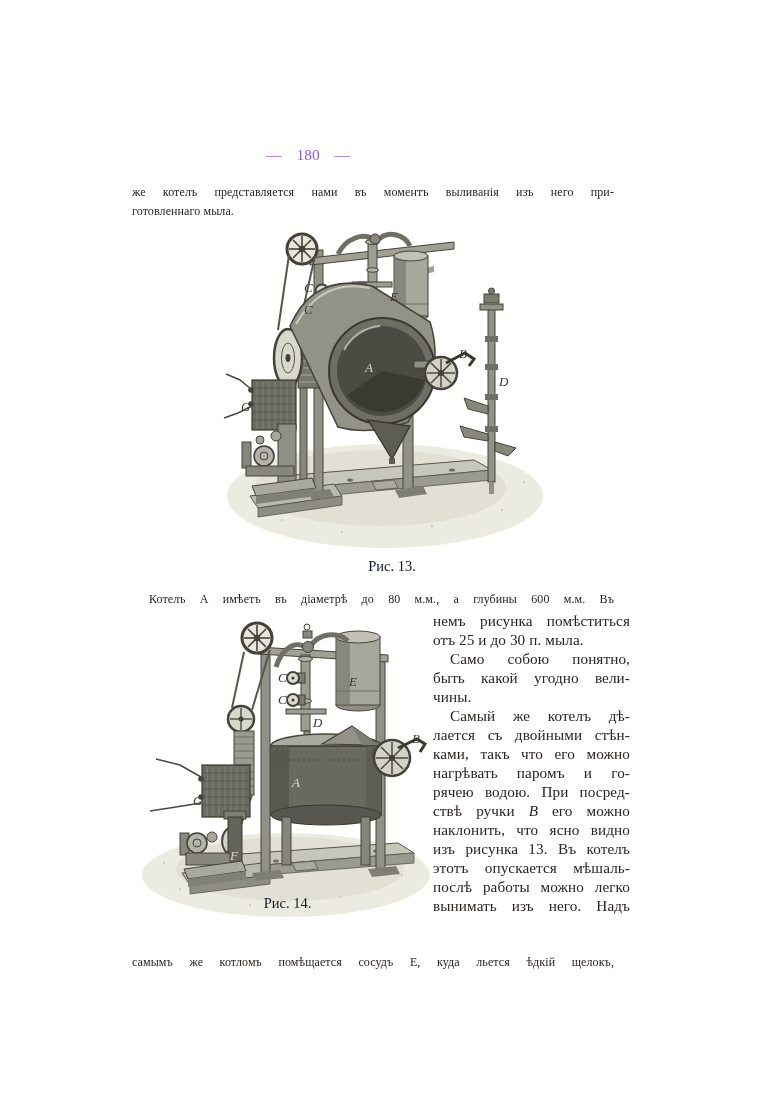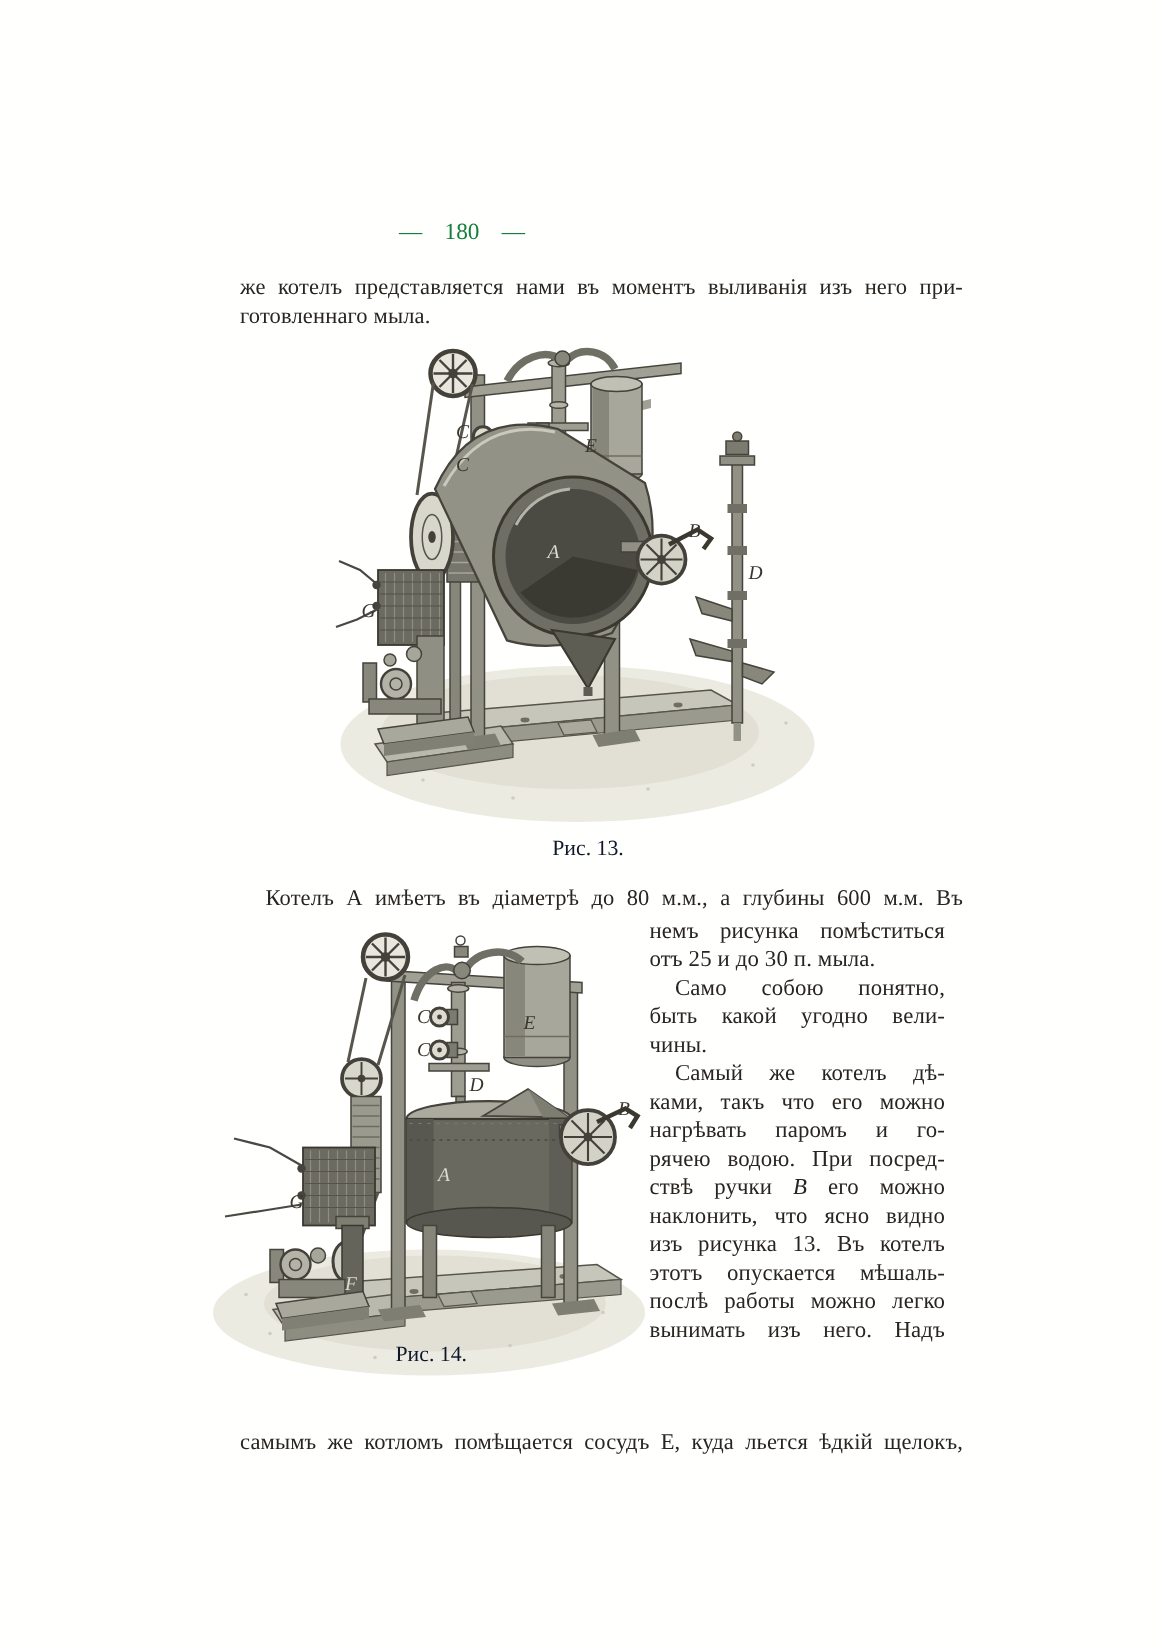--- a/index.html
+++ b/index.html
@@ -3,25 +3,25 @@
 <meta charset="utf-8">
 <style>
   html,body{margin:0;padding:0;}
   body{
     width:775px;height:1100px;background:#ffffff;position:relative;overflow:hidden;
     font-family:"Liberation Serif","DejaVu Serif",serif;color:#28241f;
   }
   #page{position:absolute;left:0;top:0;width:775px;height:1100px;background:#fffffe;}
   .pageno{
     position:absolute;top:146px;left:0;width:616px;text-align:center;
-    font-size:15.5px;word-spacing:11px;color:#15803d;
+    font-size:15.5px;word-spacing:11px;color:#8b5cf6;
   }
   .wide{
-    position:absolute;left:160px;width:482px;height:20px;line-height:19.5px;
-    font-size:15px;letter-spacing:0.1px;overflow:hidden;
+    position:absolute;left:132px;width:482px;height:20px;line-height:19.5px;
+    font-size:12px;letter-spacing:0.1px;overflow:hidden;
     text-align:justify;text-align-last:justify;
   }
   .wide.end{text-align:left;text-align-last:left;}
   .col{position:absolute;left:433px;top:611px;width:197px;}
   .col .line{
     height:19px;line-height:19px;font-size:15.2px;letter-spacing:0.1px;overflow:hidden;
     text-align:justify;text-align-last:justify;
   }
   .col .line.end{text-align:right;text-align-last:left;}
   .ind{text-indent:17px;}
@@ -229,20 +229,21 @@
 
   <div class="wide ind" style="top:590px;">Котелъ А имѣетъ въ діаметрѣ до 80 м.м., а глубины 600 м.м. Въ</div>
 
   <div class="col">
     <div class="line">немъ рисунка помѣститься</div>
     <div class="line end">отъ 25 и до 30 п. мыла.</div>
     <div class="line ind">Само собою понятно,</div>
     <div class="line">быть какой угодно вели-</div>
     <div class="line end">чины.</div>
     <div class="line ind">Самый же котелъ дѣ-</div>
+    <div class="line">лается съ двойными стѣн-</div>
     <div class="line">ками, такъ что его можно</div>
     <div class="line">нагрѣвать паромъ и го-</div>
     <div class="line">рячею водою. При посред-</div>
     <div class="line"><span>ствѣ ручки </span><span class="it">В</span><span> его можно</span></div>
     <div class="line">наклонить, что ясно видно</div>
     <div class="line">изъ рисунка 13. Въ котелъ</div>
     <div class="line">этотъ опускается мѣшаль-</div>
     <div class="line">послѣ работы можно легко</div>
     <div class="line">вынимать изъ него. Надъ</div>
   </div>

